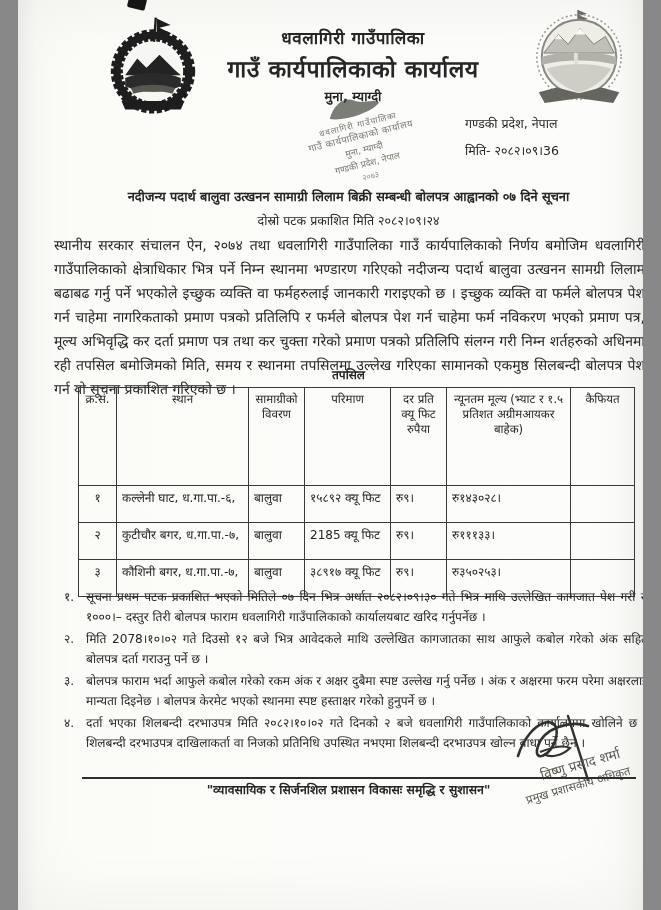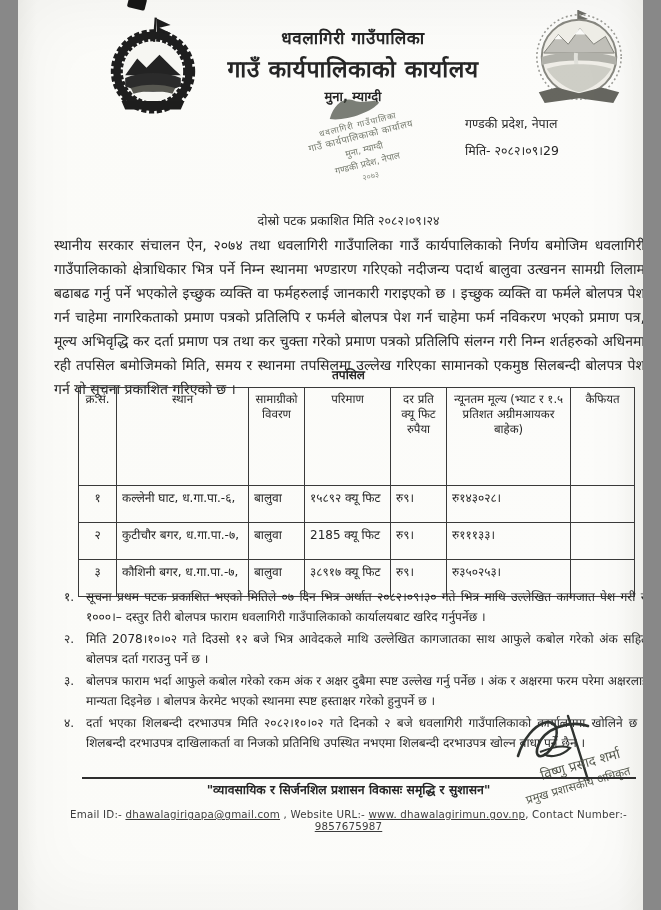--- a/index.html
+++ b/index.html
@@ -111,23 +111,24 @@
     </svg>
     <div class="s1">धवलागिरी गाउँपालिका</div>
     <div class="s2">गाउँ कार्यपालिकाको कार्यालय</div>
     <div class="s3">मुना, म्याग्दी</div>
     <div class="s4">गण्डकी प्रदेश, नेपाल</div>
     <div class="s5">२०७३</div>
   </div>
 
   <div class="meta-right">
     <div>गण्डकी प्रदेश, नेपाल</div>
-    <div>मिति- २०८२।०९।29</div>
-  </div>
-
+    <div>मिति- २०८२।०९।36</div>
+  </div>
+
+  <div class="title">नदीजन्य पदार्थ बालुवा उत्खनन सामाग्री लिलाम बिक्री सम्बन्धी बोलपत्र आह्वानको ०७ दिने सूचना</div>
   <div class="subtitle">दोस्रो पटक प्रकाशित मिति २०८२।०९।२४</div>
 
   <div class="bodytext">स्थानीय सरकार संचालन ऐन, २०७४ तथा धवलागिरी गाउँपालिका गाउँ कार्यपालिकाको निर्णय बमोजिम धवलागिरी गाउँपालिकाको क्षेत्राधिकार भित्र पर्ने निम्न स्थानमा भण्डारण गरिएको नदीजन्य पदार्थ बालुवा उत्खनन सामग्री लिलाम बढाबढ गर्नु पर्ने भएकोले इच्छुक व्यक्ति वा फर्महरुलाई जानकारी गराइएको छ । इच्छुक व्यक्ति वा फर्मले बोलपत्र पेश गर्न चाहेमा नागरिकताको प्रमाण पत्रको प्रतिलिपि र फर्मले बोलपत्र पेश गर्न चाहेमा फर्म नविकरण भएको प्रमाण पत्र, मूल्य अभिवृद्धि कर दर्ता प्रमाण पत्र तथा कर चुक्ता गरेको प्रमाण पत्रको प्रतिलिपि संलग्न गरी निम्न शर्तहरुको अधिनमा रही तपसिल बमोजिमको मिति, समय र स्थानमा तपसिलमा उल्लेख गरिएका सामानको एकमुष्ठ सिलबन्दी  बोलपत्र पेश गर्न यो सूचना प्रकाशित गरिएको छ ।</div>
 
   <div class="tapasil">तपसिल</div>
 
   <table class="tapasil-table">
     <colgroup>
       <col style="width:38px">
         <col style="width:132px">
@@ -203,15 +204,14 @@
     <path d="M30 44 C40 40 52 36 60 40 C52 48 40 50 34 46" fill="none" stroke="#2f3330" stroke-width="2.2"></path>
     <path d="M58 8 L78 72" fill="none" stroke="#2f3330" stroke-width="2.4" stroke-linecap="round"></path>
   </svg>
   <div class="sig-name">विष्णु प्रसाद शर्मा</div>
   <div class="sig-title">प्रमुख प्रशासकीय अधिकृत</div>
 
   <hr class="rule">
 
   <div class="motto">"व्यावसायिक र सिर्जनशिल प्रशासन विकासः समृद्धि र सुशासन"</div>
 
-  <div class="contact"><span>Email ID:- </span><span class="lnk">dhawalagirigapa@gmail.com</span><span> , Website URL:- </span><span class="lnk">www. dhawalagirimun.gov.np</span><span>, Contact Number:- </span><span class="lnk">9857675987</span></div>
 
 </div>
 
 </body></html>

